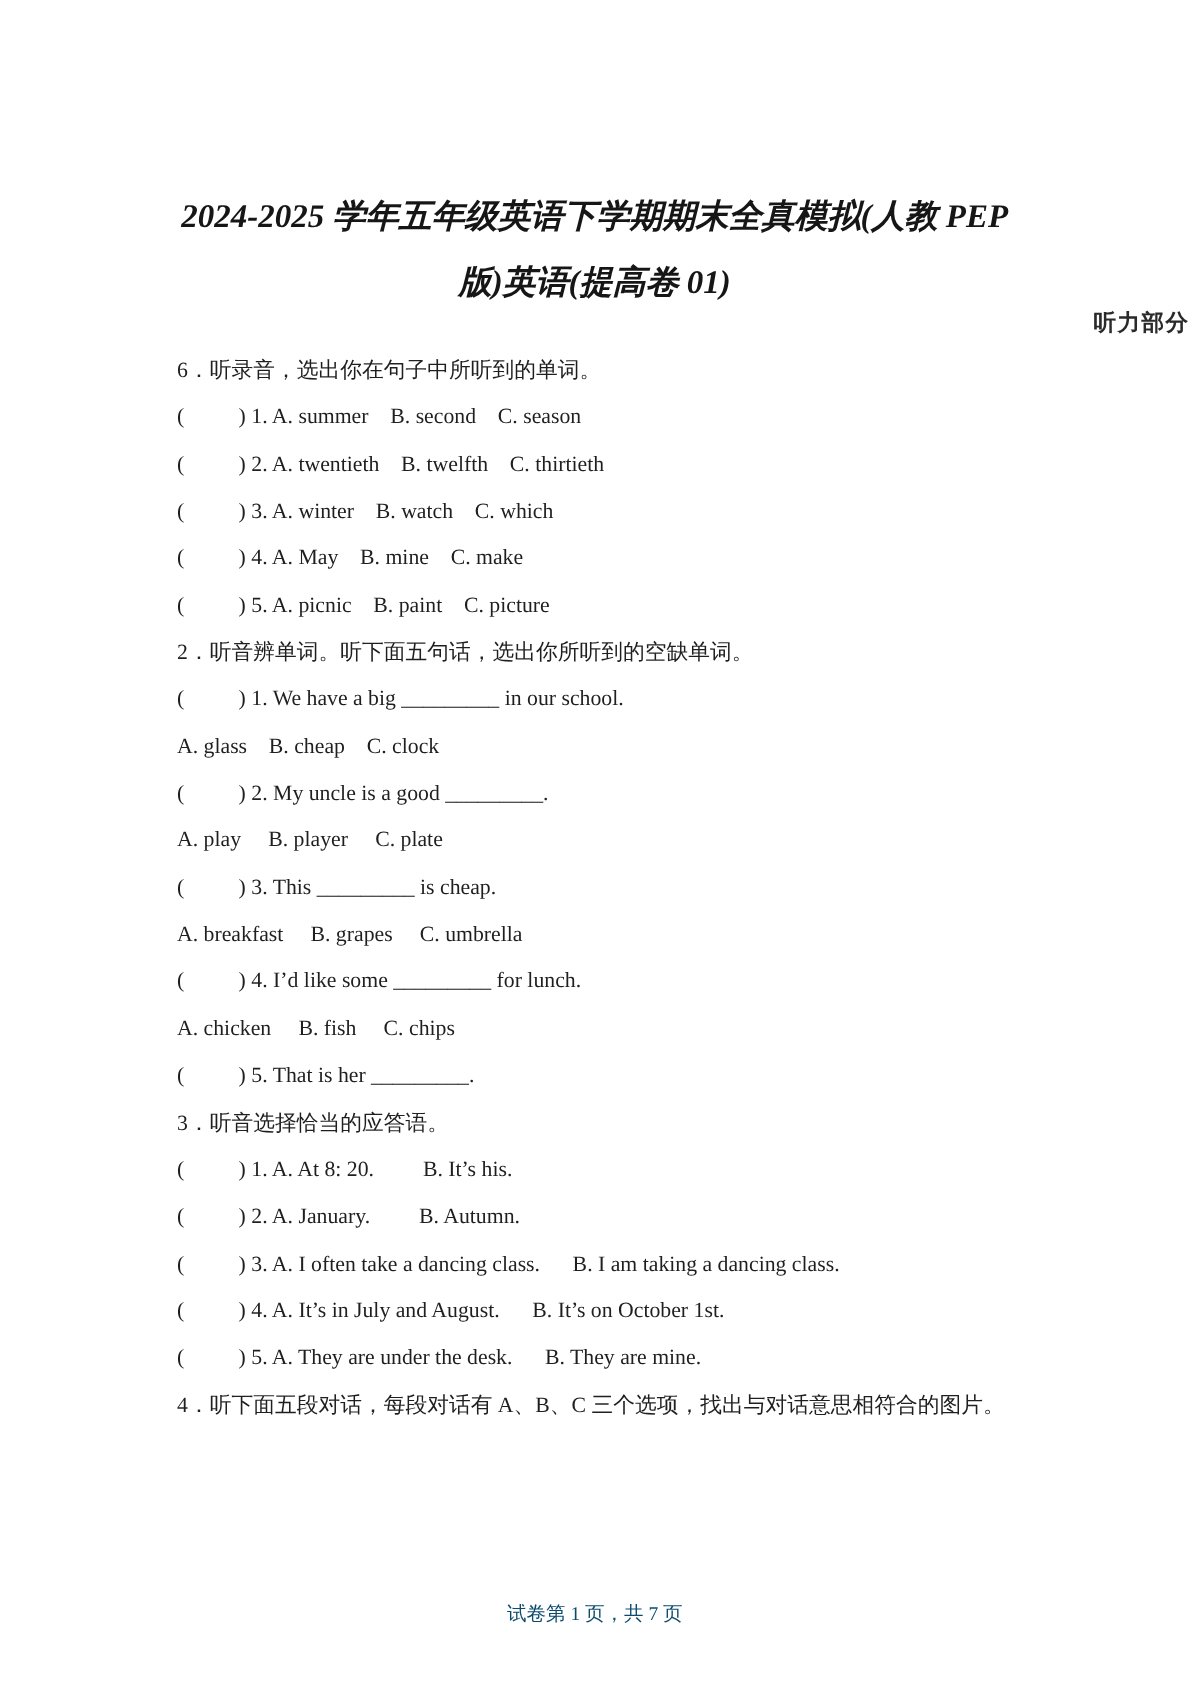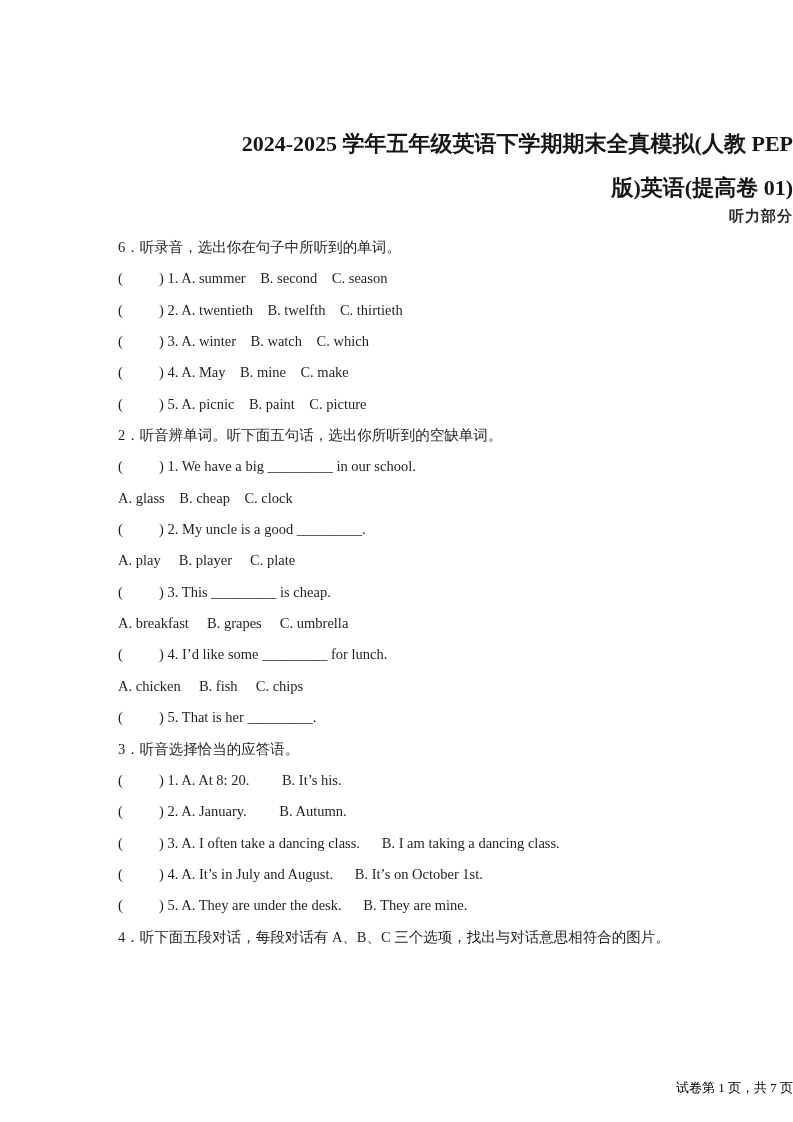--- a/index.html
+++ b/index.html
@@ -14,26 +14,27 @@
     background: #ffffff;
     font-family: "Liberation Serif", "DejaVu Serif", serif;
     color: #1f1f1f;
     overflow: hidden;
   }
   .title-block {
     position: absolute;
     top: 122px;
     left: 0;
     width: 100%;
-    text-align: right;
+    text-align: center;
     font-weight: bold;
     font-size: 22px;
     line-height: 44px;
     color: #161616;
     margin: 0;
+    font-style: italic;
   }
   .title-line { display: block; white-space: pre; }
   .part-heading {
     position: absolute;
     top: 204px;
     left: 0;
     width: 100%;
     text-align: right;
     font-size: 15px;
     line-height: 24px;
@@ -52,25 +53,24 @@
     font-size: 14.5px;
     line-height: 31.35px;
     height: 31.35px;
     color: #1f1f1f;
   }
   .page-footer {
     position: absolute;
     top: 1066px;
     left: 0;
     width: 100%;
-    text-align: right;
+    text-align: center;
     font-size: 13px;
     line-height: 20px;
-    color: #000000;
-    margin-top: 12px;
+    color: #0c4a6e;
   }
 </style>
 </head>
 <body>
 
 <div class="page">
 
   <h1 class="title-block">
     <span class="title-line">2024-2025 学年五年级英语下学期期末全真模拟(人教 PEP</span>
     <span class="title-line">版)英语(提高卷 01)</span>

